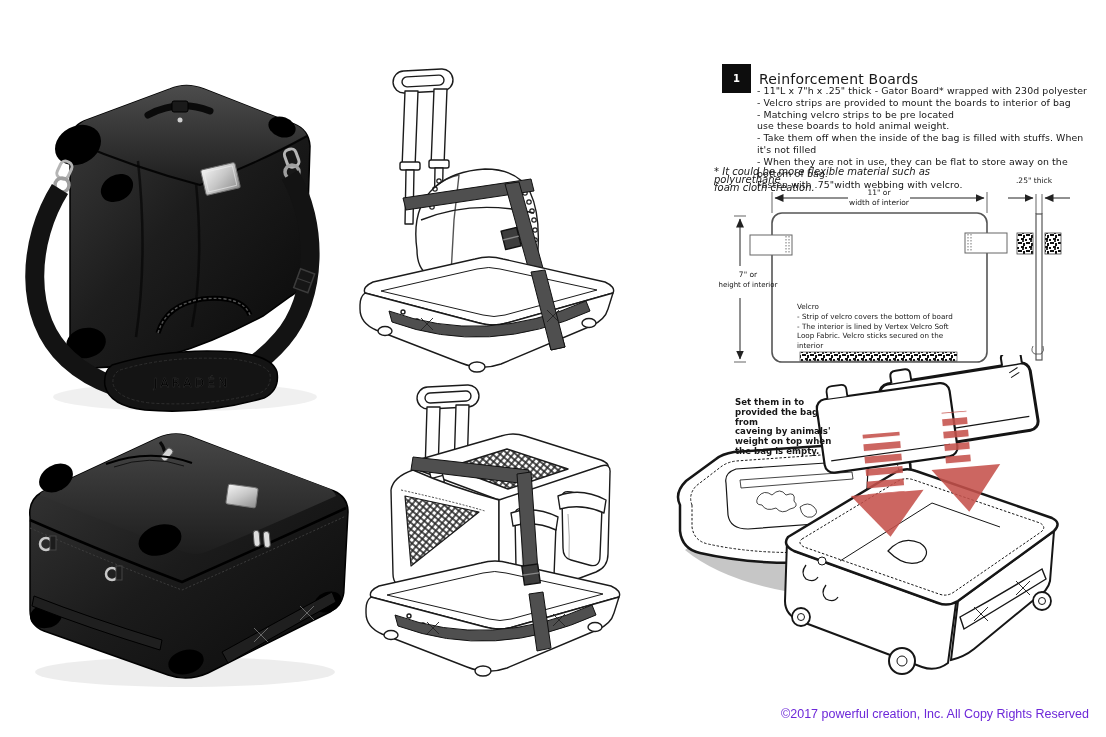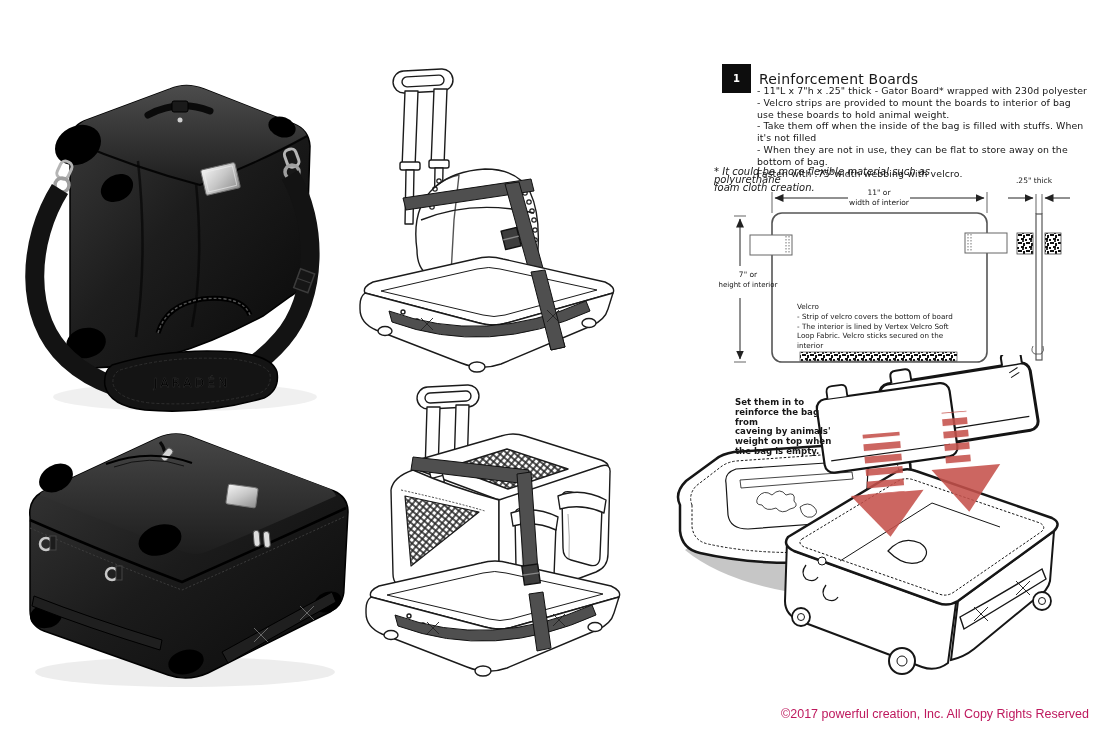--- a/index.html
+++ b/index.html
@@ -6,21 +6,21 @@
   .canvas{position:relative;width:1106px;height:737px;background:#ffffff;overflow:hidden;
           font-family:"DejaVu Sans",sans-serif;color:#161616;}
   .abs{position:absolute;}
   svg{display:block;font-family:"DejaVu Sans",sans-serif;}
   .badge{left:722px;top:64px;width:29px;height:29px;background:#0d0d0d;color:#fff;
          display:flex;align-items:center;justify-content:center;font-size:10px;font-weight:bold;}
   .ann-title{left:759px;top:71px;font-size:14px;letter-spacing:.2px;}
   .ann-bullets{left:757px;top:85px;width:338px;font-size:9.4px;line-height:11.8px;letter-spacing:.1px;}
   .ann-foot{left:714px;top:168px;width:230px;font-size:10px;line-height:7.8px;font-style:italic;}
   .usage{left:735px;top:398px;width:104px;font-size:8.6px;line-height:9.8px;z-index:5;font-weight:bold;}
-  .copyright{right:17px;top:707px;font-family:"Liberation Sans",sans-serif;font-size:12.5px;color:#be185d;}
+  .copyright{right:17px;top:707px;font-family:"Liberation Sans",sans-serif;font-size:12.5px;color:#6d28d9;}
   .dim-text{font-size:7.5px;fill:#161616;}
   .velcro-text{font-size:7.2px;fill:#161616;}
 </style>
 </head>
 <body>
 
 <div class="canvas">
 
   <svg class="abs" style="left:20px;top:75px;" width="320" height="340" viewBox="0 0 320 340">
     <defs>
@@ -378,32 +378,33 @@
     </g>
   </svg>
 
   <div class="abs badge">
     <span>1</span>
   </div>
   <div class="abs ann-title">Reinforcement Boards</div>
   <div class="abs ann-bullets">
     <div>- 11"L x 7"h x .25" thick - Gator Board* wrapped with 230d polyester</div>
     <div>- Velcro strips are provided to mount the boards to interior of bag</div>
+    <div>- Matching velcro strips to be pre located</div>
     <div>use these boards to hold animal weight.</div>
     <div>- Take them off when the inside of the bag is filled with stuffs. When it's not filled</div>
     <div>- When they are not in use, they can be flat to store away on the bottom of bag.</div>
     <div>Fasten with .75"width webbing with velcro.</div>
   </div>
   <div class="abs ann-foot">
     <div>* It could be more flexible material such as polyurethane</div>
     <div>foam cloth creation.</div>
   </div>
 
   <div class="abs usage">
     <div>Set them in to</div>
-    <div>reinforce the bag from</div>
+    <div>provided the bag from</div>
     <div>caveing by animals'</div>
     <div>weight on top when</div>
     <div>the bag is empty.</div>
   </div>
 
   <div class="abs copyright">©2017 powerful creation, Inc. All Copy Rights Reserved</div>
 </div>
 
 </body></html>

